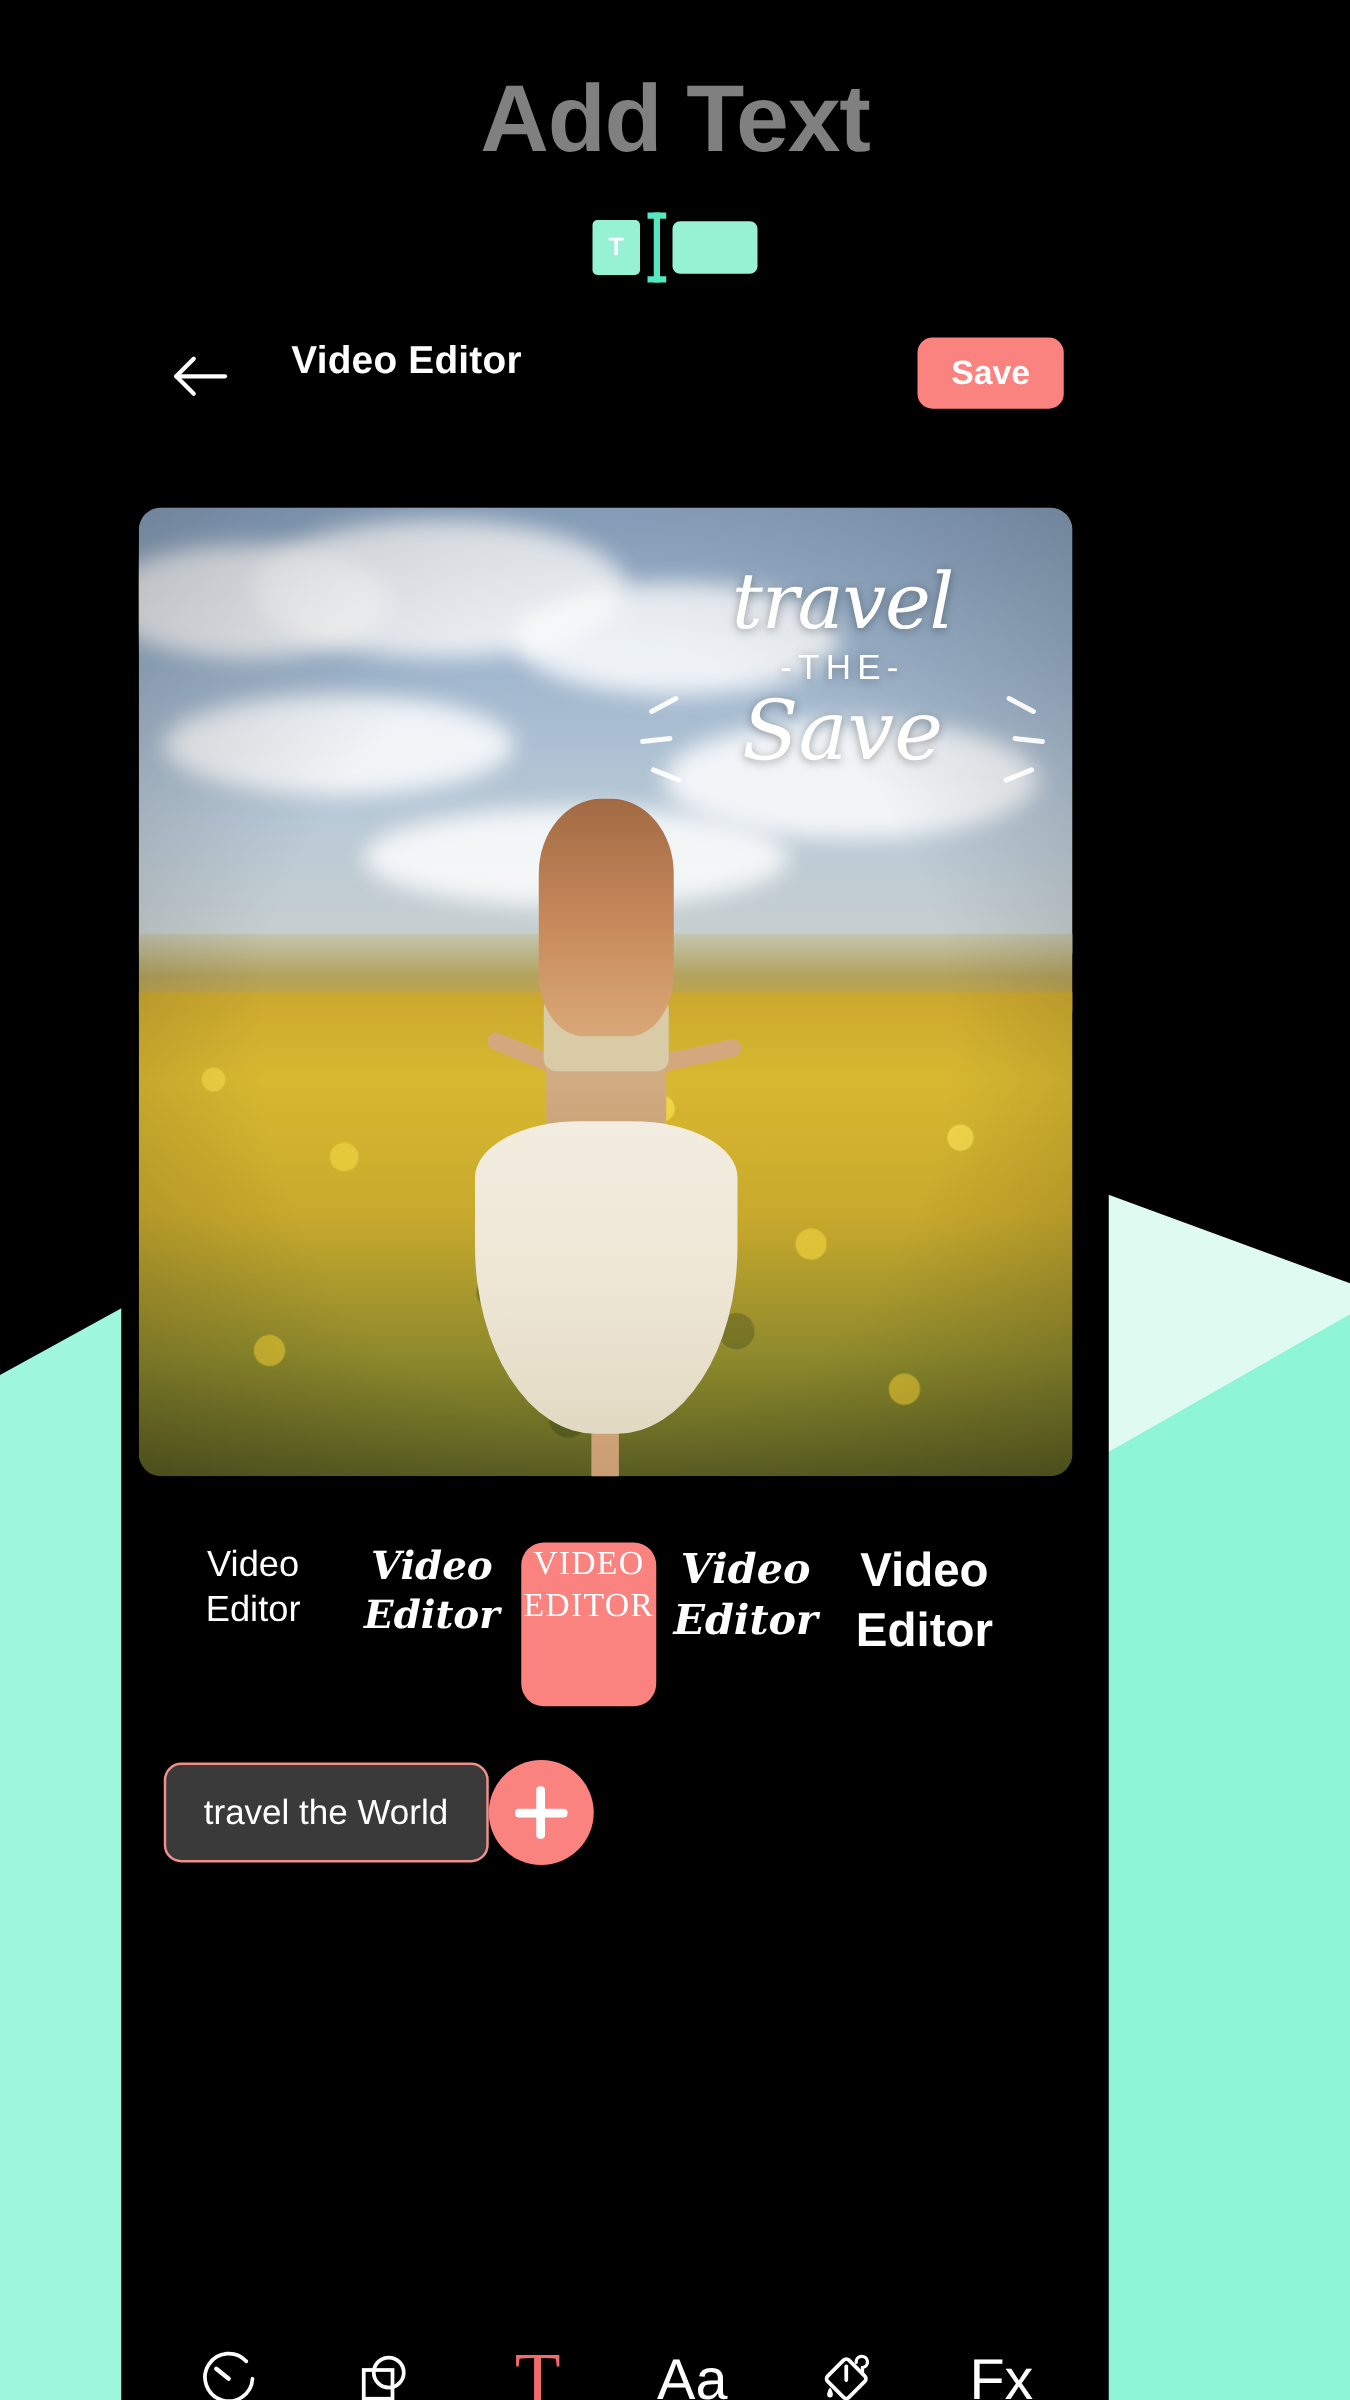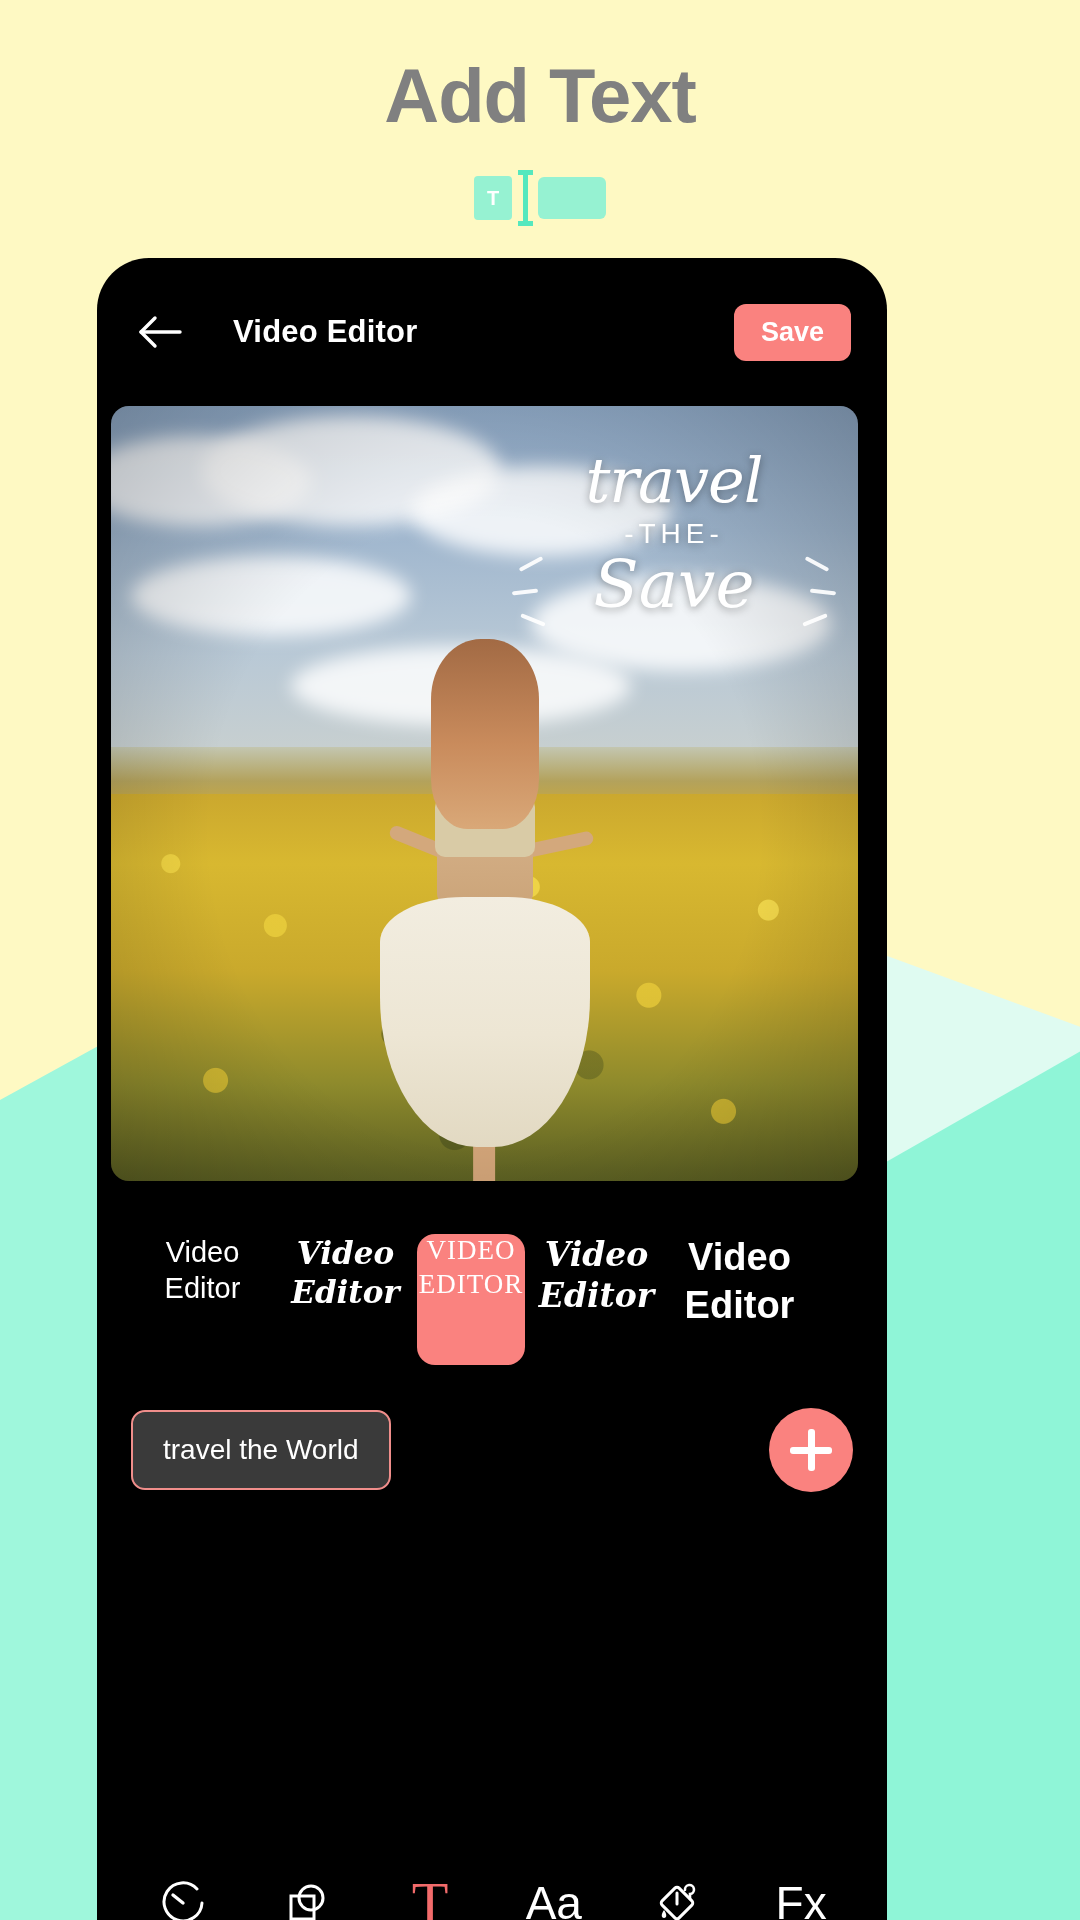--- a/index.html
+++ b/index.html
@@ -5,21 +5,21 @@
   html, body {
     margin: 0; padding: 0;
     width: 1080px; height: 1920px;
     background: #ffffff;
     font-family: "Liberation Sans", sans-serif;
     overflow: hidden;
   }
   #root {
     position: relative;
     width: 1080px; height: 1920px;
-    background: #fef9c3;
+    background: #000000;
     overflow: hidden;
   }
 
   
   .bg-shapes { position:absolute; inset:0; z-index:0; pointer-events:none; }
   .bg-left {
     position: absolute;
     left: -40px; top: 880px;
     width: 440px; height: 1100px;
     background: #9FF7DC;
@@ -97,21 +97,21 @@
     background: #000000;
     border-radius: 52px 52px 0 0;
     overflow: hidden;
     z-index: 4;
   }
 
   
   .app-header {
     position: relative;
     height: 124px;
-    display: flex; align-items: center;
+    display: flex; align-items: flex-start;
     padding: 12px 36px 0 32px;
   }
   .back-btn {
     width: 62px; height: 62px;
     display: flex; align-items: center; justify-content: center;
     flex: 0 0 auto;
   }
   .app-title {
     color: #ffffff;
     font-size: 31px;
@@ -275,21 +275,21 @@
   .f-script { font-family:"DejaVu Serif", serif; font-style: italic; font-weight:700; font-size: 31px; }
   .f-caps   { font-family:"Liberation Serif", serif; font-size: 27px; letter-spacing: 1px; }
   .f-script2{ font-family:"DejaVu Serif", serif; font-style: italic; font-weight:700; font-size: 33px; }
   .f-bold   { font-family:"Liberation Sans", sans-serif; font-weight: 700; font-size: 38px; }
 
   
   .chip-row {
     position: relative;
     margin: 22px 34px 0 34px;
     height: 92px;
-    display: flex; align-items: center; justify-content: space-between;
+    display: flex; align-items: center; 
   }
   .text-chip {
     background: #3A3A3A;
     border: 2px solid #F08E8B;
     border-radius: 14px;
     color: #ffffff;
     font-size: 28px;
     padding: 22px 30px;
   }
   .fab {

